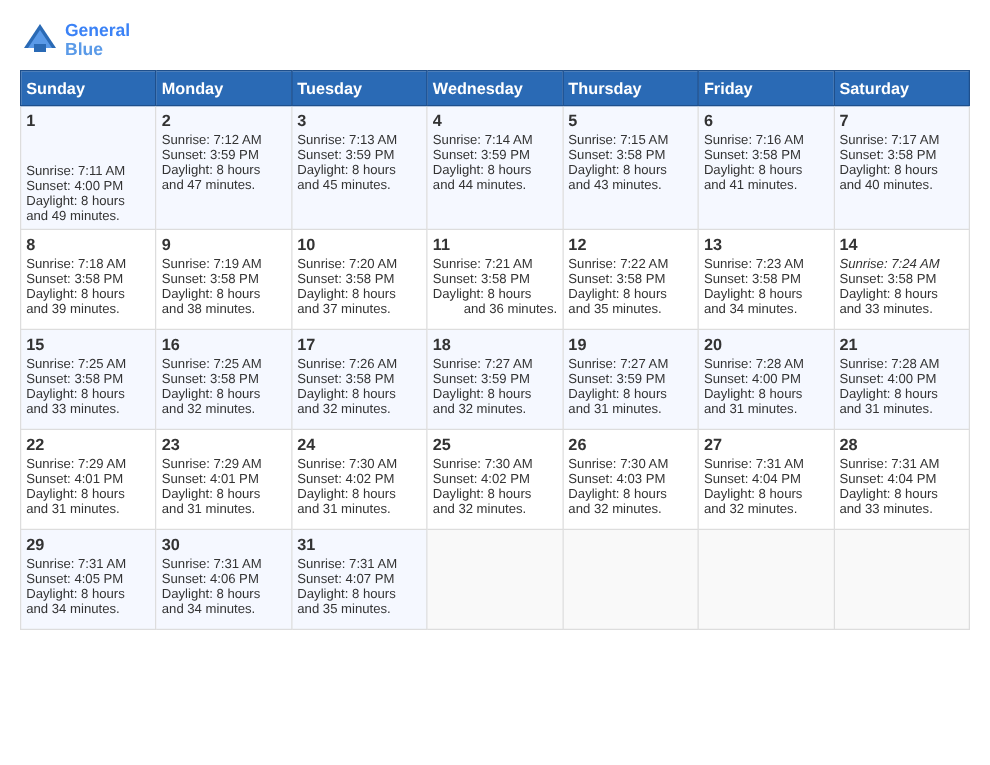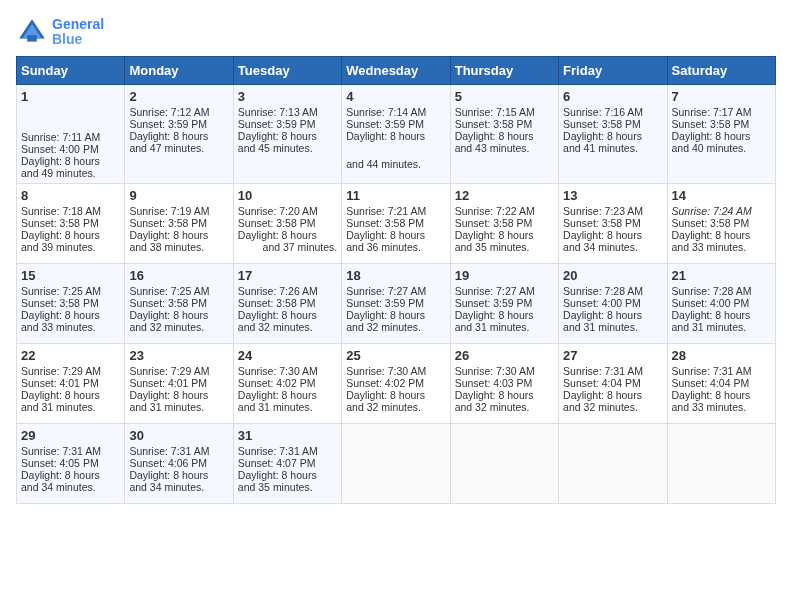--- a/index.html
+++ b/index.html
@@ -139,21 +139,21 @@
           <span style="display: block;">Sunrise: 7:13 AM</span>
           <span style="display: block;">Sunset: 3:59 PM</span>
           <span style="display: block;">Daylight: 8 hours</span>
           <span style="display: block;">and 45 minutes.</span>
         </td>
         <td>
           <span class="day-num">4</span>
           <span style="display: block;">Sunrise: 7:14 AM</span>
           <span style="display: block;">Sunset: 3:59 PM</span>
           <span style="display: block;">Daylight: 8 hours</span>
-          <span style="display: block; margin-top: 16px;">and 44 minutes.</span>
+          <span style="display: block;">and 44 minutes.</span>
         </td>
         <td>
           <span class="day-num">5</span>
           <span style="display: block;">Sunrise: 7:15 AM</span>
           <span style="display: block;">Sunset: 3:58 PM</span>
           <span style="display: block;">Daylight: 8 hours</span>
           <span style="display: block;">and 43 minutes.</span>
         </td>
         <td>
           <span class="day-num">6</span>
@@ -183,28 +183,28 @@
           <span style="display: block;">Sunrise: 7:19 AM</span>
           <span style="display: block;">Sunset: 3:58 PM</span>
           <span style="display: block;">Daylight: 8 hours</span>
           <span style="display: block;">and 38 minutes.</span>
         </td>
         <td>
           <span class="day-num">10</span>
           <span style="display: block;">Sunrise: 7:20 AM</span>
           <span style="display: block;">Sunset: 3:58 PM</span>
           <span style="display: block;">Daylight: 8 hours</span>
-          <span style="display: block; text-align: right;">and 37 minutes.</span>
+          <span style="display: block;">and 37 minutes.</span>
         </td>
         <td>
           <span class="day-num">11</span>
           <span style="display: block;">Sunrise: 7:21 AM</span>
           <span style="display: block;">Sunset: 3:58 PM</span>
           <span style="display: block;">Daylight: 8 hours</span>
-          <span style="display: block;">and 36 minutes.</span>
+          <span style="display: block; text-align: right;">and 36 minutes.</span>
         </td>
         <td>
           <span class="day-num">12</span>
           <span style="display: block;">Sunrise: 7:22 AM</span>
           <span style="display: block;">Sunset: 3:58 PM</span>
           <span style="display: block;">Daylight: 8 hours</span>
           <span style="display: block;">and 35 minutes.</span>
         </td>
         <td>
           <span class="day-num">13</span>

